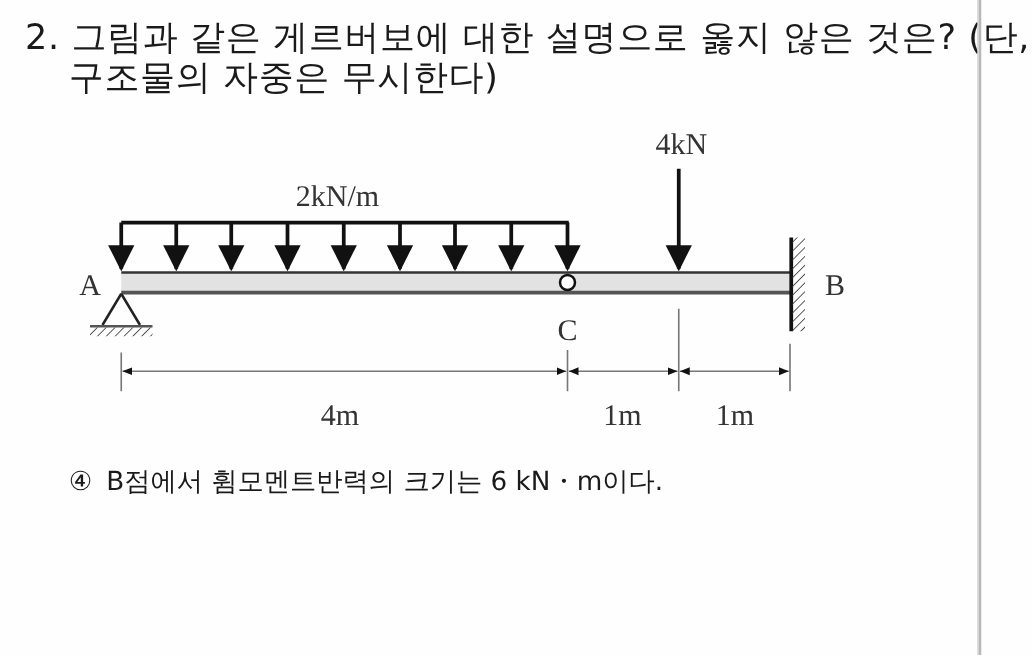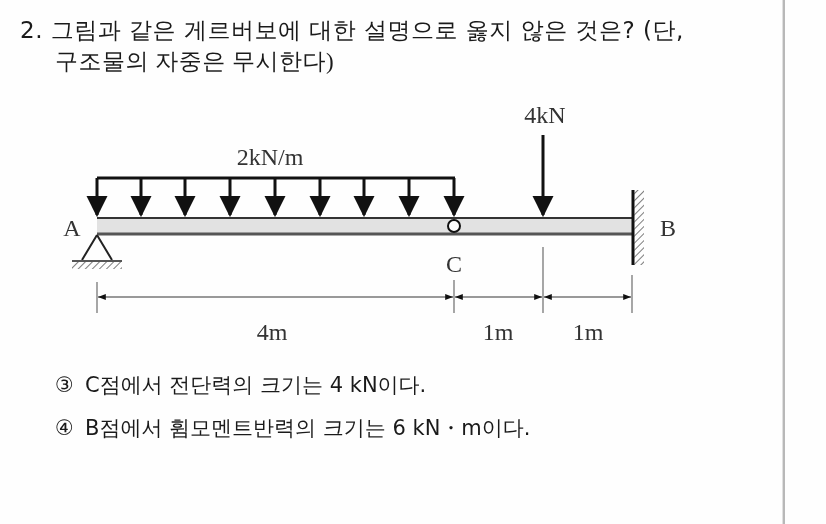--- a/index.html
+++ b/index.html
@@ -1,21 +1,21 @@
 <!DOCTYPE html>
 <html><head>
 <meta charset="utf-8">
 <style>
   html, body { margin:0; padding:0; }
   body {
     width:826px; height:524px; background:#fefefe; position:relative; overflow:hidden;
     font-family: "DejaVu Sans", "Liberation Sans", sans-serif; color:#1a1a1a;
   }
-  .question { position:absolute; left:20px; top:14px; font-size:23px; line-height:32px; letter-spacing:0.5px; }
-  .question .line2 { padding-left:35px; display:block;font-family:Liberation Serif, serif; }
+  .question { position:absolute; left:20px; top:14px; font-size:28px; line-height:32px; letter-spacing:0.5px; }
+  .question .line2 { padding-left:35px; display:block; }
   .divider { position:absolute; left:782px; top:0; width:2px; height:524px; background:#b8b8b8; border-left:1px solid #e0e0e0; }
   .figure { position:absolute; left:0; top:0; width:780px; height:360px; }
   .options { position:absolute; left:55px; top:368px; font-size:21px; }
   .option { height:42.5px; line-height:34px; white-space:nowrap; }
   .option .num { display:inline-block; width:30px; }
   svg text { font-family:"Liberation Serif", "DejaVu Serif", serif; fill:#333; }
 </style>
 </head>
 <body>
 
@@ -93,20 +93,17 @@
       <line x1="544" y1="297" x2="631" y2="297" marker-start="url(#dimL)" marker-end="url(#dimR)"></line>
     </g>
     <text x="272" y="340" font-size="24" text-anchor="middle">4m</text>
     <text x="498" y="340" font-size="24" text-anchor="middle">1m</text>
     <text x="588" y="340" font-size="24" text-anchor="middle">1m</text>
   </svg>
 </div>
 
 <div class="options">
   <div class="option">
-    <span class="num">③</span><span>C점에서 전단력의 크기는 4 kN이다.</span>
-  </div>
-  <div class="option">
     <span class="num">④</span><span>B점에서 휨모멘트반력의 크기는 6 kN・m이다.</span>
   </div>
 </div>
 
 <div class="divider"></div>
 
 </body></html>

